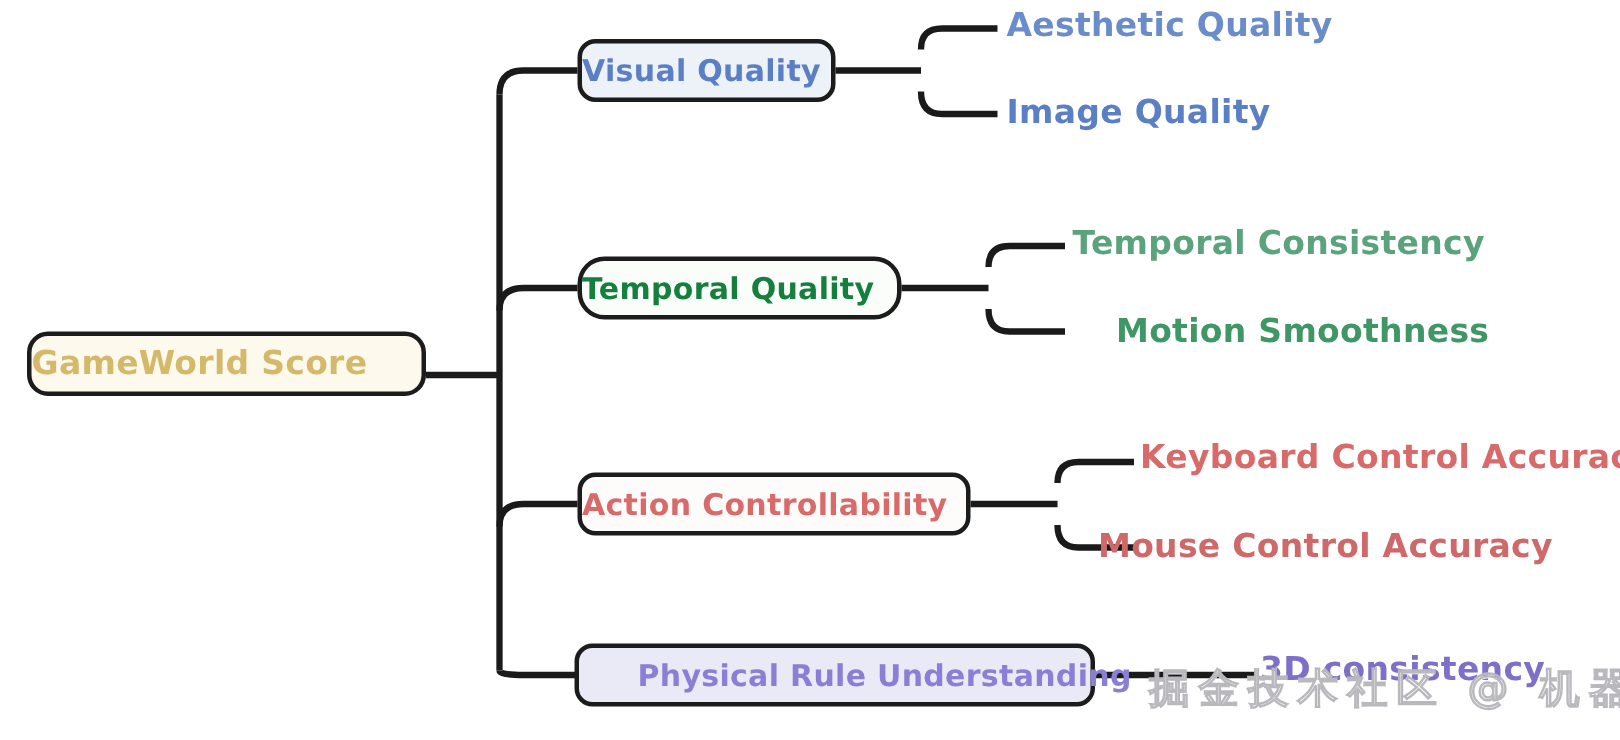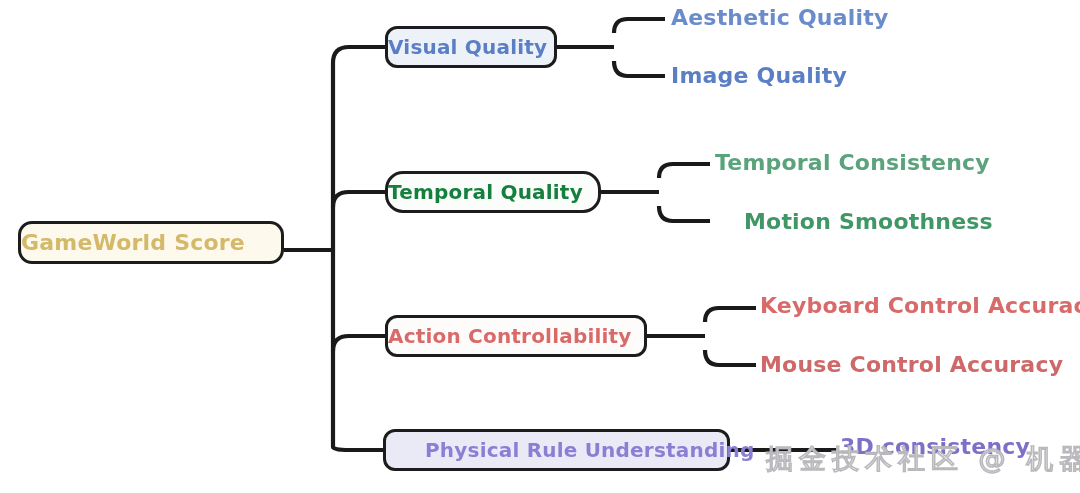--- a/index.html
+++ b/index.html
@@ -116,19 +116,19 @@
   <div class="leaf" style="left:671px; top:5px; font-size:22px; color:#6a8ccb;">Aesthetic Quality</div>
 
   <div class="leaf" style="left:671px; top:63px; font-size:22px; color:#5a7fc4;">Image Quality</div>
 
   <div class="leaf" style="left:715px; top:150px; font-size:22px; color:#5aa37c;">Temporal Consistency</div>
 
   <div class="leaf" style="left:744px; top:209px; font-size:22px; color:#3f9765;">Motion Smoothness</div>
 
   <div class="leaf" style="left:760px; top:293px; font-size:22px; color:#d96a6a;">Keyboard Control Accuracy</div>
 
-  <div class="leaf" style="left:760px; top:352px; font-size:22px; color:#cf6868;">Mouse Control Accuracy</div>
+  <div class="leaf" style="left:732px; top:352px; font-size:22px; color:#cf6868;">Mouse Control Accuracy</div>
 
   <div class="leaf" style="left:840px; top:434px; font-size:22px; color:#7e6fc9;">3D consistency</div>
 
   <div class="watermark" style="left:766px; top:441px; font-size:27px;">掘金技术社区 @ 机器之心</div>
 
 </div>
 
 </body></html>

